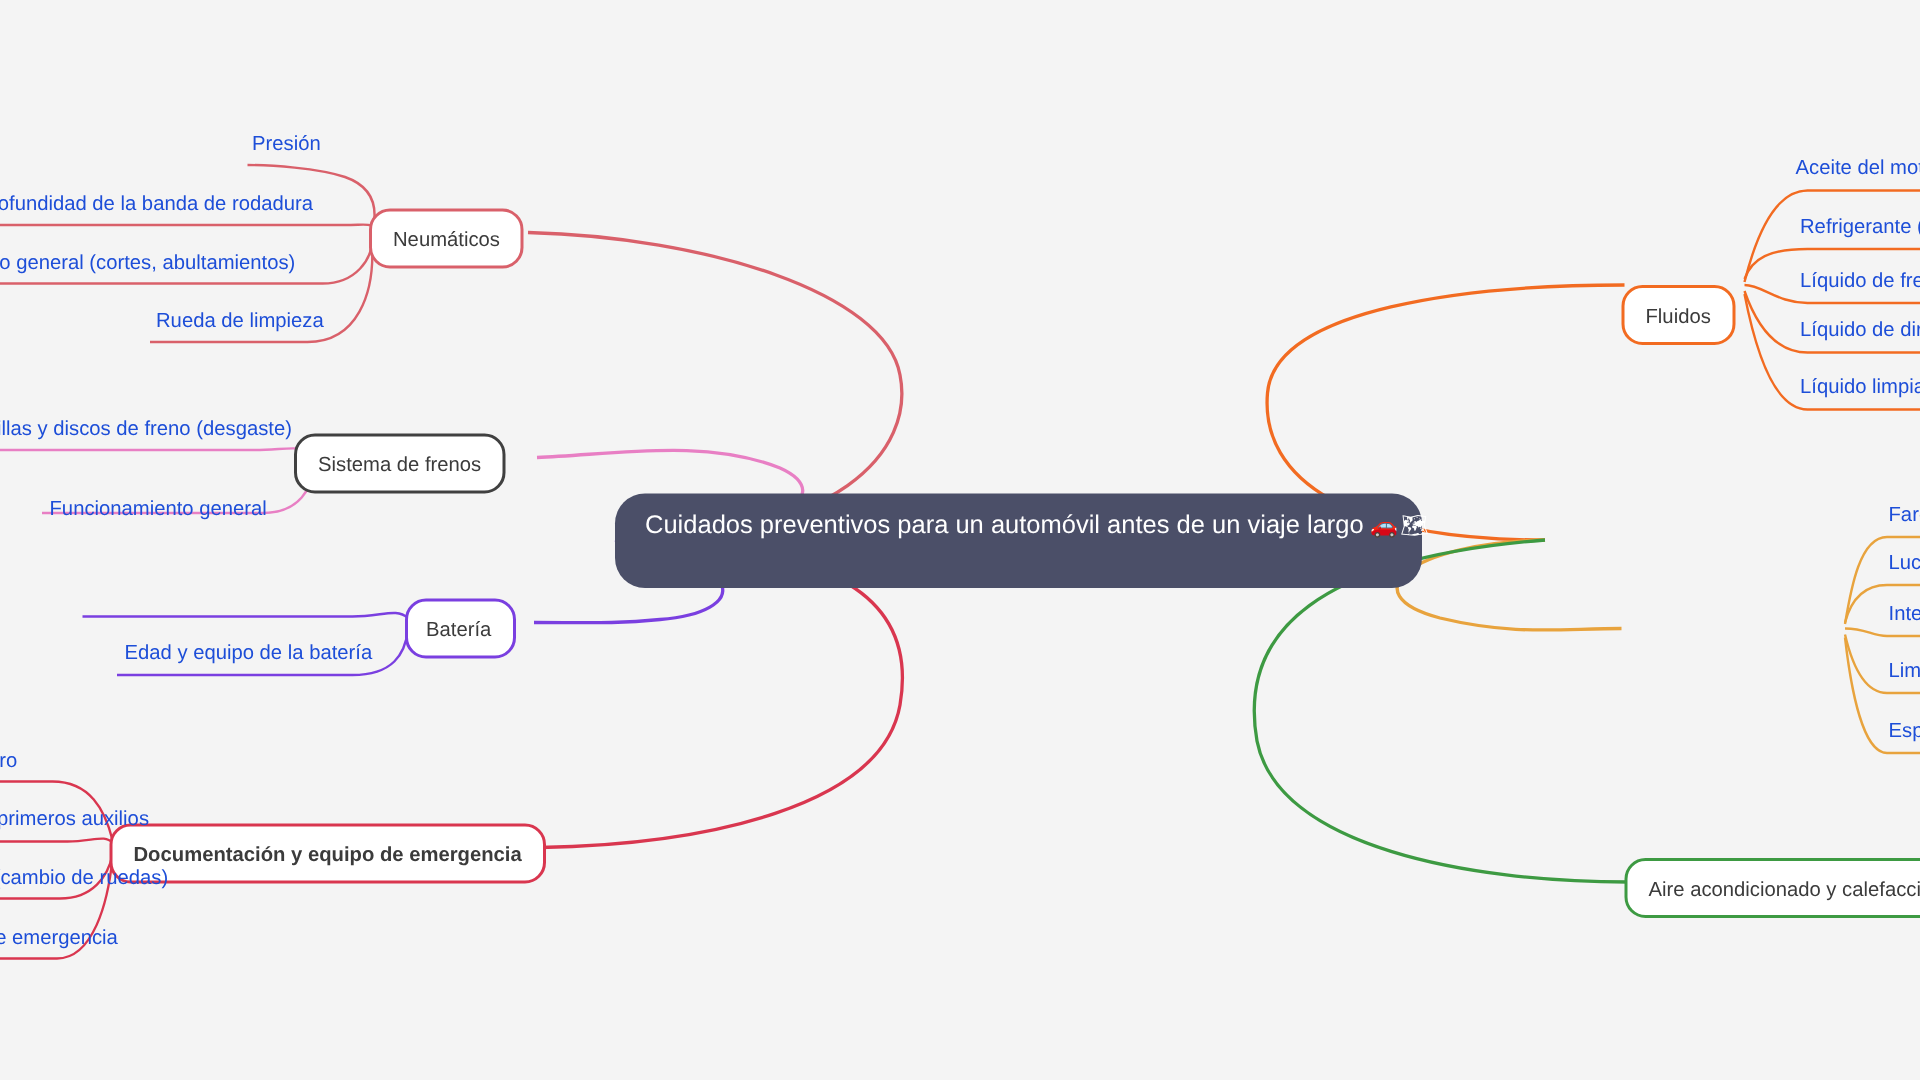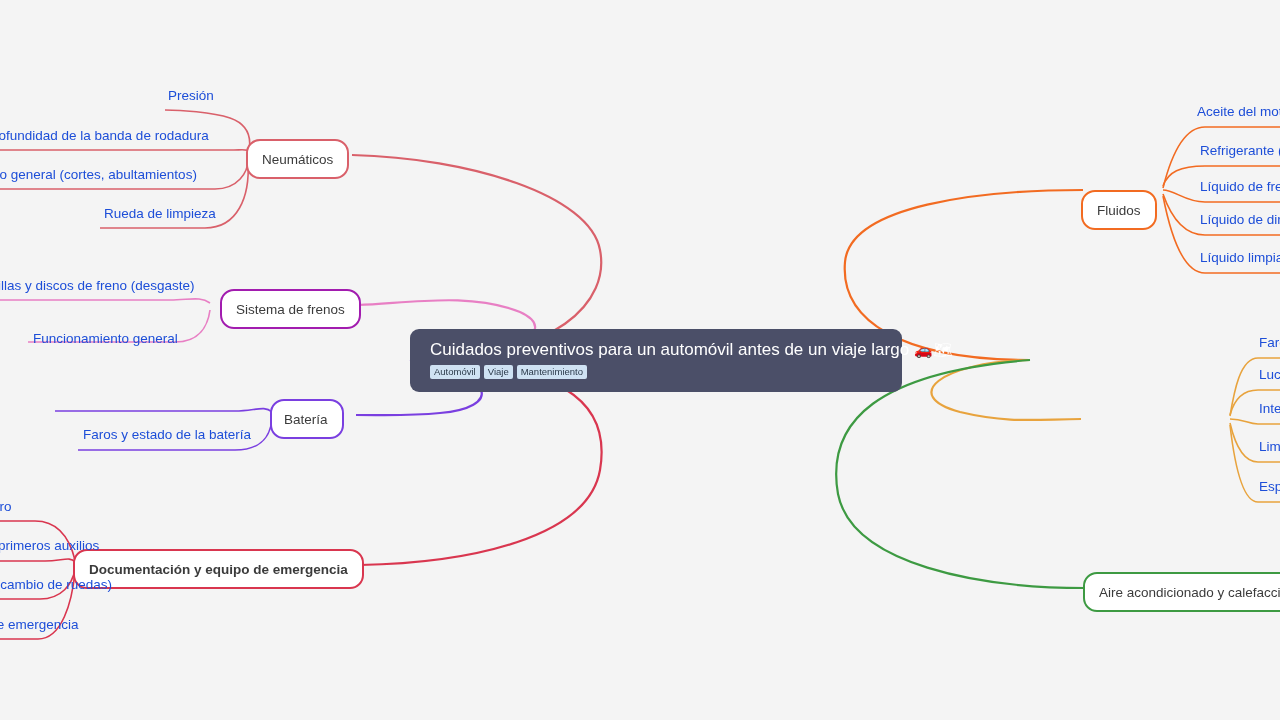--- a/index.html
+++ b/index.html
@@ -47,24 +47,24 @@
     white-space: nowrap;
     height: 24px;
     display: flex;
     align-items: flex-start;
     padding: 0 4px;
   }
   #central {
     position: absolute;
     left: 410px;
     top: 329px;
-    width: 492px;
+    width: 538px;
     height: 63px;
     background: #4b4f68;
-    border-radius: 9px;
+    border-radius: 20px;
     color: #ffffff;
     padding: 10px 20px 0 20px;
     box-sizing: border-box;
   }
   #central .title {
     font-size: 17px;
     color: #ffffff;
     line-height: 21px;
     white-space: nowrap;
   }
@@ -134,32 +134,27 @@
     <path d="M1230 419 C 1244 419, 1248 424, 1258 424 C 1278 424, 1290 424, 1300 424" fill="none" stroke="#e8a33d" stroke-width="1.6"></path>
     <path d="M1230 423 C 1234 440, 1242 462, 1258 462 C 1278 462, 1290 462, 1300 462" fill="none" stroke="#e8a33d" stroke-width="1.6"></path>
     <path d="M1230 425 C 1234 460, 1242 502, 1258 502 C 1278 502, 1290 502, 1300 502" fill="none" stroke="#e8a33d" stroke-width="1.6"></path>
   </svg>
 
   <div id="central">
     <div class="title">
       <span>Cuidados preventivos para un automóvil antes de un viaje largo</span>
       <span class="emoji">🚗🗺</span>
     </div>
-    <div class="tags">
-      <span class="tag">Automóvil</span>
-      <span class="tag">Viaje</span>
-      <span class="tag">Mantenimiento</span>
-    </div>
   </div>
 
   <div class="node" style="left:246px; top:139px; border:2px solid #d9606a;">
     <span>Neumáticos</span>
   </div>
 
-  <div class="node" style="left:220px; top:289px; border:2px solid #a21caf;">
+  <div class="node" style="left:196px; top:289px; border:2px solid #404040;">
     <span>Sistema de frenos</span>
   </div>
 
   <div class="node" style="left:270px; top:399px; border:2px solid #7a3fe0;padding-left:12px;">
     <span>Batería</span>
   </div>
 
   <div class="node" style="left:73px; top:549px; border:2px solid #d9364f;font-weight:bold;">
     <span>Documentación y equipo de emergencia</span>
   </div>
@@ -187,21 +182,21 @@
   </div>
 
   <div class="leaf" style="left:-33px; top:278px;">
     <span>Pastillas y discos de freno (desgaste)</span>
   </div>
   <div class="leaf" style="left:29px; top:317px;margin-top:14px;">
     <span>Funcionamiento general</span>
   </div>
 
   <div class="leaf" style="left:79px; top:427px;">
-    <span>Faros y estado de la batería</span>
+    <span>Edad y equipo de la batería</span>
   </div>
 
   <div class="leaf" style="left:-36px; top:499px;">
     <span>Seguro</span>
   </div>
   <div class="leaf" style="left:-78px; top:538px;">
     <span>Botiquín de primeros auxilios</span>
   </div>
   <div class="leaf" style="left:-93px; top:577px;">
     <span>Herramientas (cambio de ruedas)</span>

